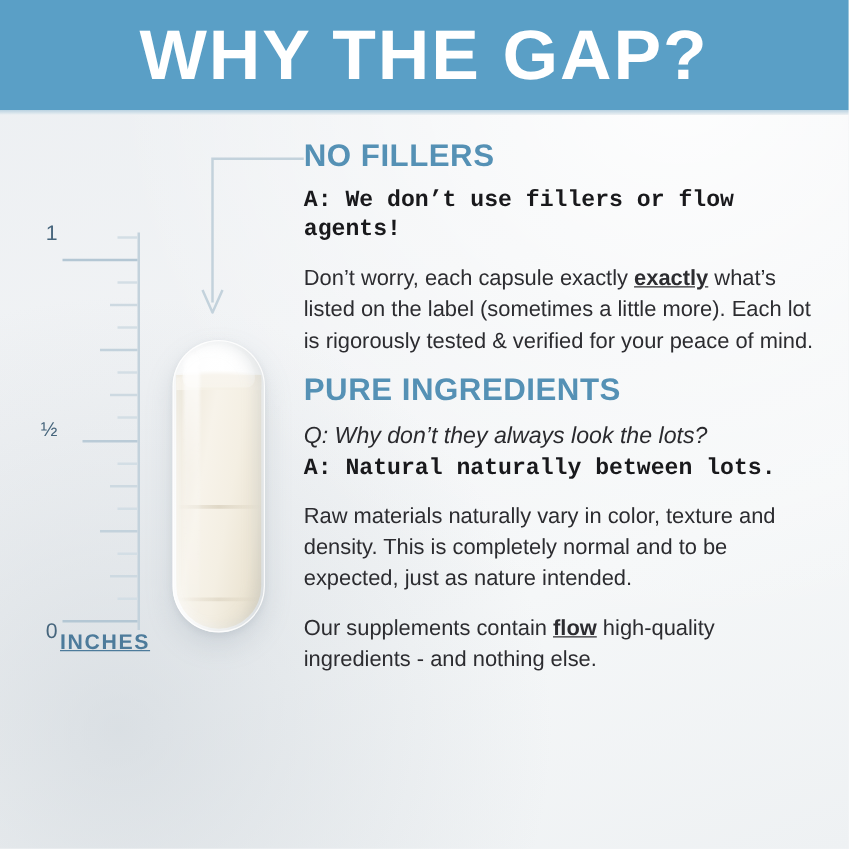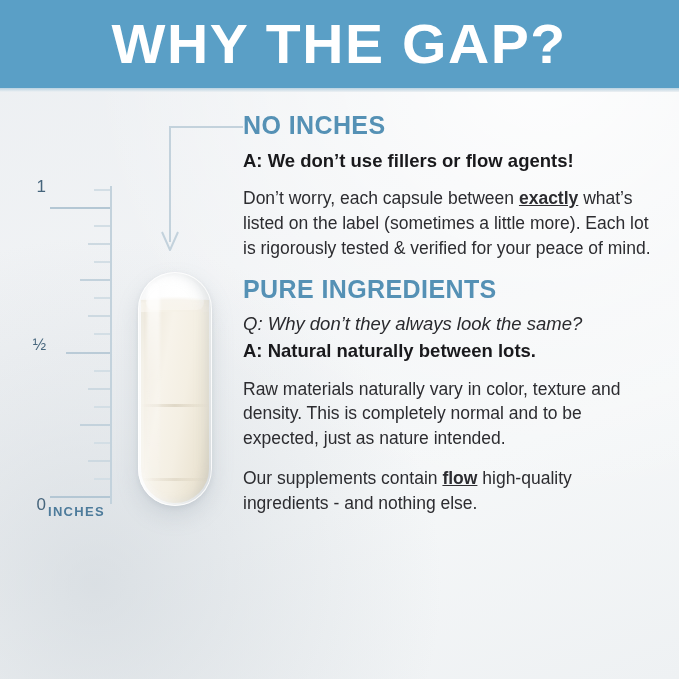--- a/index.html
+++ b/index.html
@@ -48,22 +48,23 @@
 
   .ruler-label{
     position:absolute;color:#46657c;font-size:17px;font-weight:400;
     line-height:1;text-align:right;white-space:nowrap;
   }
   #lbl-1   {right:66px;top:-8px;}
   #lbl-half{right:66px;top:151px;font-size:16px;}
   #lbl-0   {right:66px;top:310px;}
   #lbl-inches{
     position:absolute;left:48px;top:504px;
-    color:#4d7b9b;font-size:13px;font-weight:700;letter-spacing:1.3px;
+    color:#4d7b9b;font-size:17px;font-weight:700;letter-spacing:1.3px;
     white-space:nowrap;
+    text-decoration:underline;
   }
 
   
   #arrow{position:absolute;left:160px;top:124px;width:84px;height:136px;}
 
   
   #capsule{
     position:absolute;left:138px;top:272px;width:74px;height:234px;
     border-radius:37px;
     background:linear-gradient(100deg,
@@ -113,21 +114,21 @@
   .section-title{
     color:#5591b5;font-size:25px;font-weight:700;letter-spacing:.4px;
     line-height:1.1;margin:0 0 9px 0;
   }
   .qa-q{
     color:#2a2a2e;font-size:18.5px;font-style:italic;font-weight:400;
     line-height:1.28;margin:0 0 3px 0;
   }
   .qa-a{
     color:#19191c;font-size:18.5px;font-weight:700;
-    line-height:1.28;margin:0 0 14px 0;
+    line-height:1.28;margin:0 0 14px 0;font-family:Liberation Mono, monospace;
   }
   .body-p{
     color:#2c2c30;font-size:17.5px;font-weight:400;
     line-height:1.42;margin:0 0 15px 0;
   }
   .body-p b{font-weight:700;text-decoration:underline;}
   #sec-pure{margin-top:13px;}
 </style>
 </head>
 <body>
@@ -180,27 +181,27 @@
     <div class="powder-band" id="band-a"></div>
     <div class="powder-band" id="band-b"></div>
     <div id="capsule-gap"></div>
     <div id="capsule-gloss"></div>
     <div id="capsule-edge"></div>
   </div>
 
   <div id="content">
 
     <div>
-      <h2 class="section-title">NO INCHES</h2>
+      <h2 class="section-title">NO FILLERS</h2>
       <p class="qa-a">A: We don’t use fillers or flow agents!</p>
-      <p class="body-p"><span>Don’t worry, each capsule between </span><b>exactly</b><span> what’s listed on the label (sometimes a little more). Each lot is rigorously tested &amp; verified for your peace of mind.</span></p>
+      <p class="body-p"><span>Don’t worry, each capsule exactly </span><b>exactly</b><span> what’s listed on the label (sometimes a little more). Each lot is rigorously tested &amp; verified for your peace of mind.</span></p>
     </div>
 
     <div id="sec-pure">
       <h2 class="section-title">PURE INGREDIENTS</h2>
-      <p class="qa-q">Q: Why don’t they always look the same?</p>
+      <p class="qa-q">Q: Why don’t they always look the lots?</p>
       <p class="qa-a">A: Natural naturally between lots.</p>
       <p class="body-p"><span>Raw materials naturally vary in color, texture and density. This is completely normal and to be expected, just as nature intended.</span></p>
       <p class="body-p"><span>Our supplements contain </span><b>flow</b><span> high-quality ingredients - and nothing else.</span></p>
     </div>
 
   </div>
 </div>
 
 </body></html>

